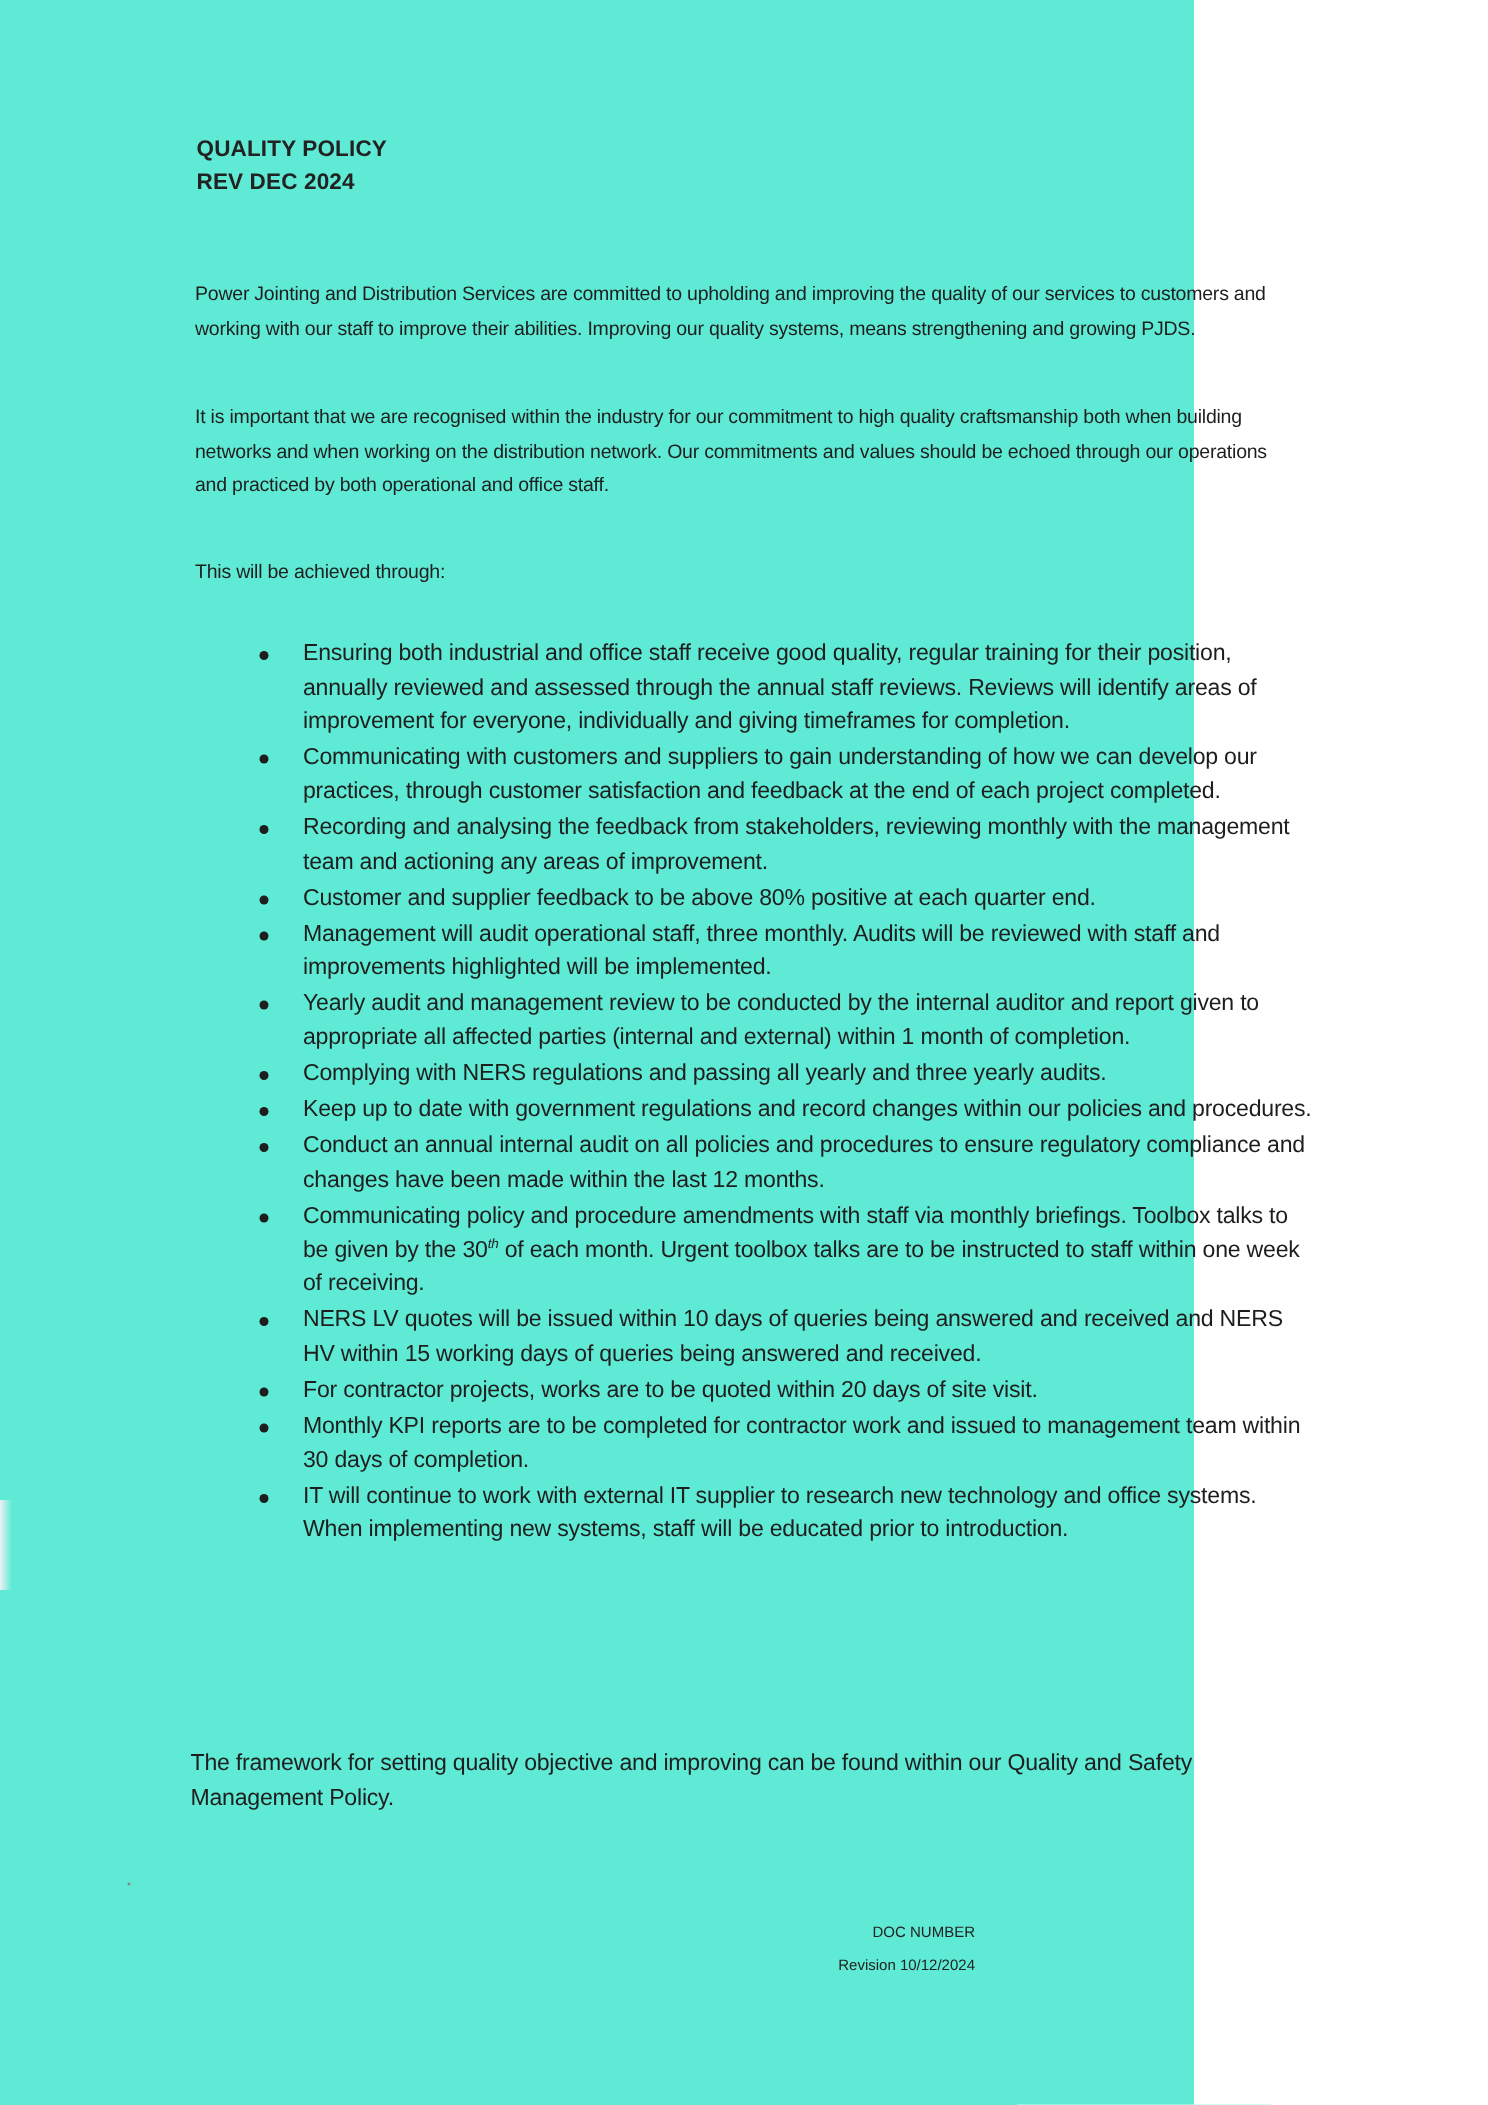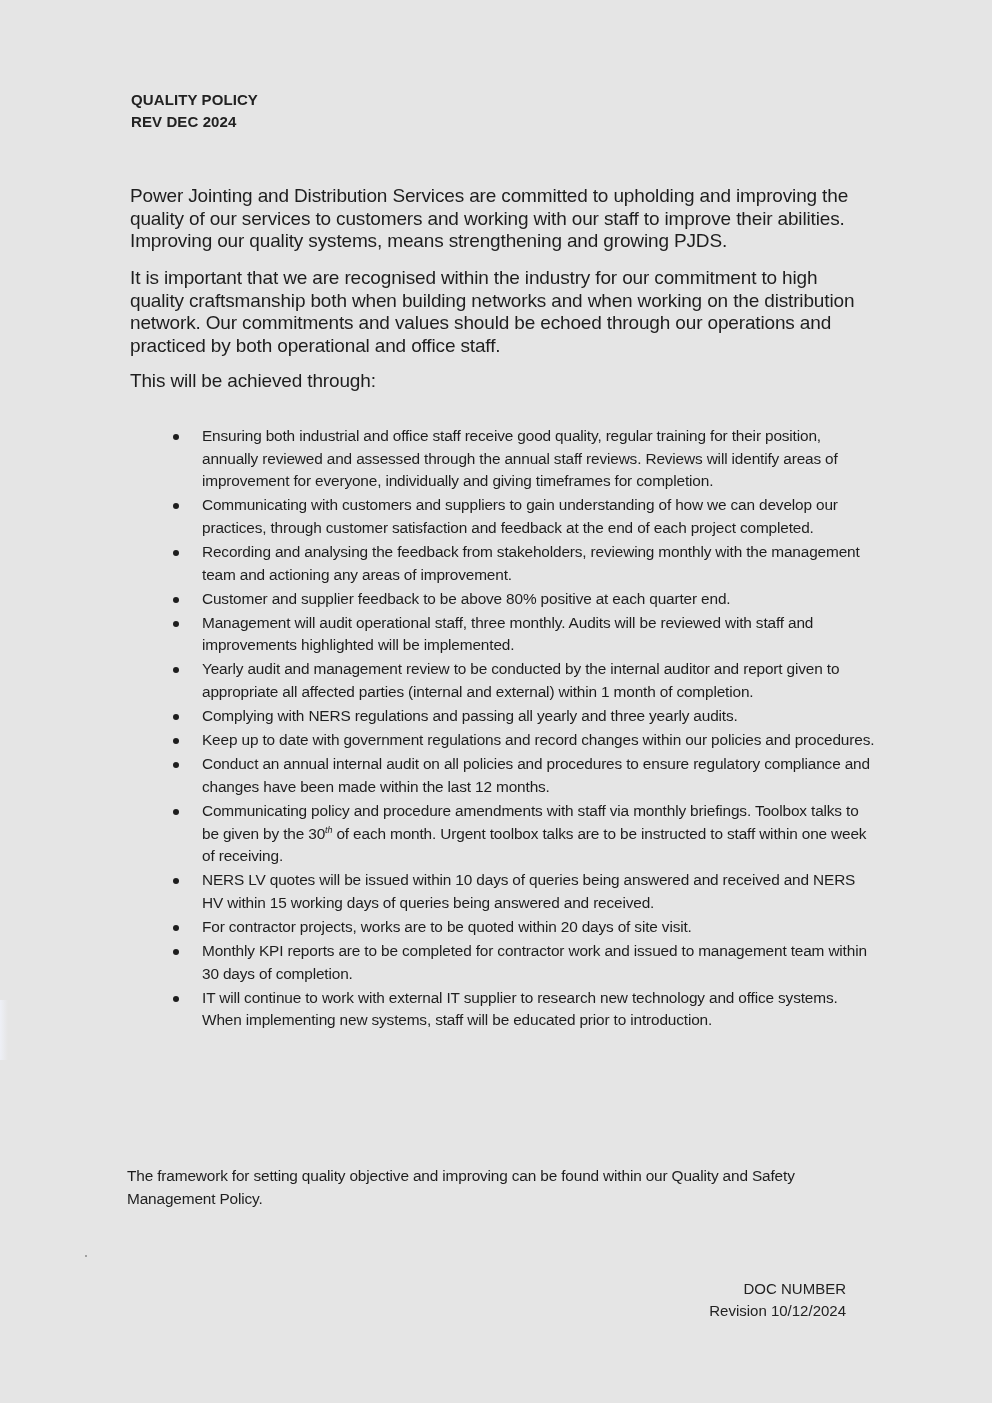--- a/index.html
+++ b/index.html
@@ -11,22 +11,22 @@
       width: 992px;
       height: 1403px;
       position: relative;
       overflow: hidden;
       font-family: "Liberation Sans", sans-serif;
       color: #1f1f1f;
     }
     .page {
       position: absolute;
       left: 0; top: 0;
-      width: 992px; height: 1403px;
-      background: #e5e5e5;
+      width: 796px; height: 1403px;
+      background: #5eead4;
     }
     .scan-shadow {
       position: absolute;
       left: 0; top: 1000px;
       width: 8px; height: 60px;
       background: linear-gradient(to right, #eef0f6, rgba(255,255,255,0));
     }
     .heading {
       position: absolute;
       left: 131px;
@@ -35,21 +35,21 @@
       font-size: 15px;
       line-height: 22px;
       color: #222;
       letter-spacing: 0.1px;
     }
     .heading div { white-space: nowrap; }
     .body-text {
       position: absolute;
       left: 130px;
       width: 735px;
-      font-size: 19px;
+      font-size: 13px;
       line-height: 22.6px;
       color: #1e1e1e;
       letter-spacing: -0.15px;
     }
     .p1 { top: 185px; }
     .p2 { top: 267px; }
     .p3 { top: 370px; }
     .bullets {
       position: absolute;
       left: 130px;
@@ -86,21 +86,21 @@
       font-size: 15.4px;
       line-height: 22.6px;
       color: #1e1e1e;
       letter-spacing: -0.15px;
     }
     .footer {
       position: absolute;
       right: 146px;
       top: 1278px;
       text-align: right;
-      font-size: 15px;
+      font-size: 10px;
       line-height: 22px;
       color: #222;
     }
     .stray-dot {
       position: absolute;
       left: 85px;
       top: 1255px;
       width: 2px; height: 2px;
       background: #888;
       border-radius: 50%;

